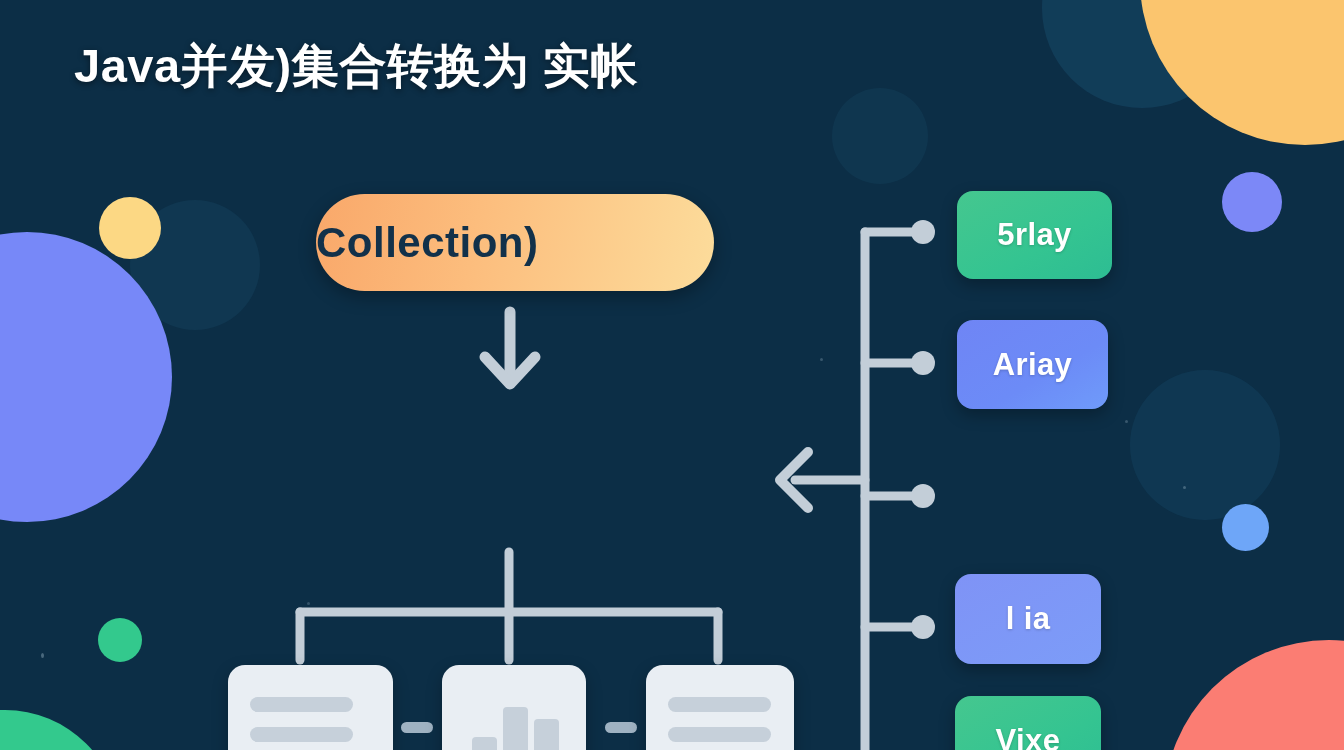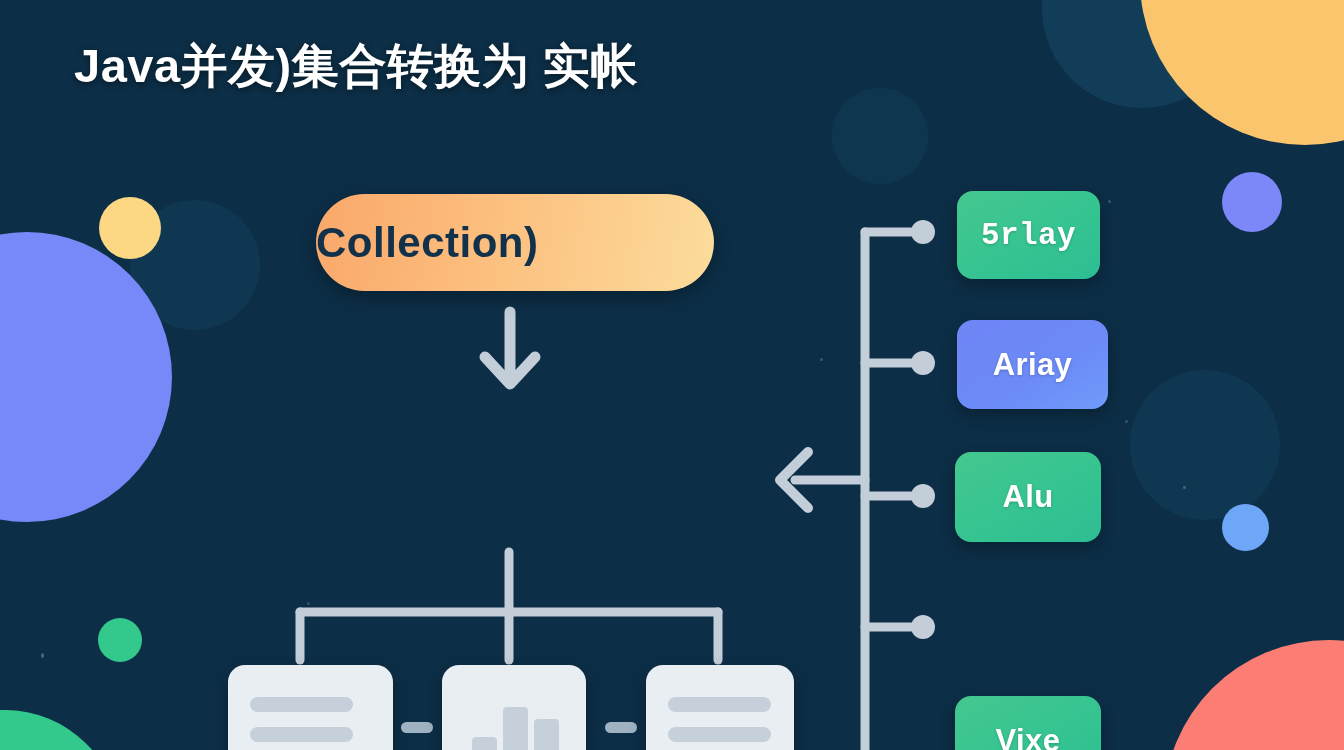--- a/index.html
+++ b/index.html
@@ -205,33 +205,33 @@
       <path d="M300 612 L300 660"></path>
       <path d="M718 612 L718 660"></path>
     </g>
   </svg>
 
   <div id="box-collection" class="flow-box">
     <span>Collection)</span>
   </div>
 
 
-  <div class="opt-card opt-green" style="left:957px; top:191px; width:143px; height:88px;font-family:Liberation Mono, monospace;">
+  <div class="opt-card opt-green" style="left:957px; top:191px; width:155px; height:88px;">
     <span>5rlay</span>
   </div>
 
   <div class="opt-card opt-blue" style="left:951px; top:320px; width:151px; height:89px;">
     <span class="opt-accent"></span>
     <span>Ariay</span>
   </div>
 
-  <div class="opt-card opt-green" style="left:955px; top:452px; width:146px; height:90px;">
-    <span>Alu</span>
-  </div>
-
+
+  <div class="opt-card opt-blue-light" style="left:955px; top:574px; width:146px; height:90px;">
+    <span>l ia</span>
+  </div>
 
   <div class="opt-card opt-green" style="left:955px; top:696px; width:146px; height:90px;">
     <span>Vixe</span>
   </div>
 
   <div class="doc" style="left:228px; top:665px; width:165px; height:110px;">
     <span class="doc-line" style="top:32px; width:103px;"></span>
     <span class="doc-line" style="top:62px; width:103px;"></span>
 
   </div>

